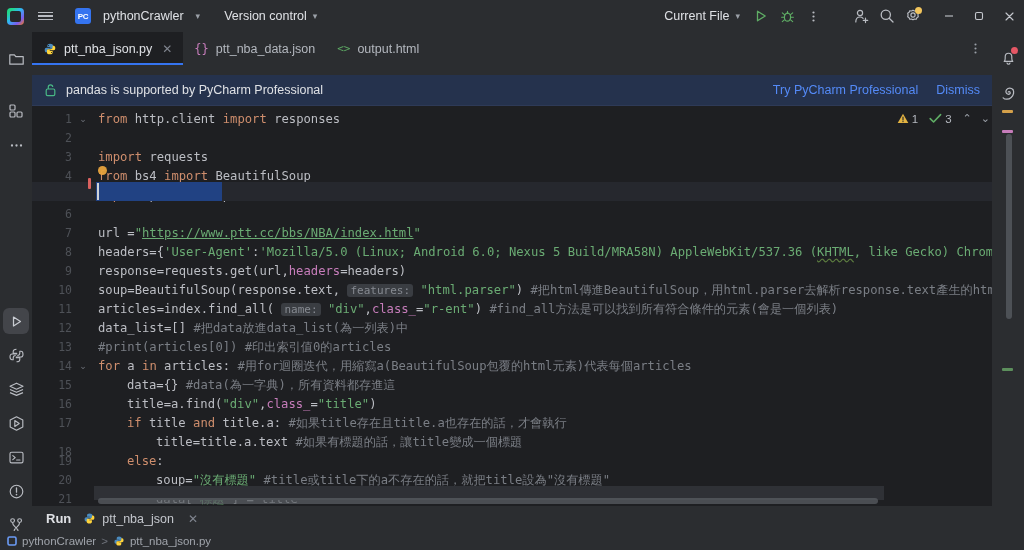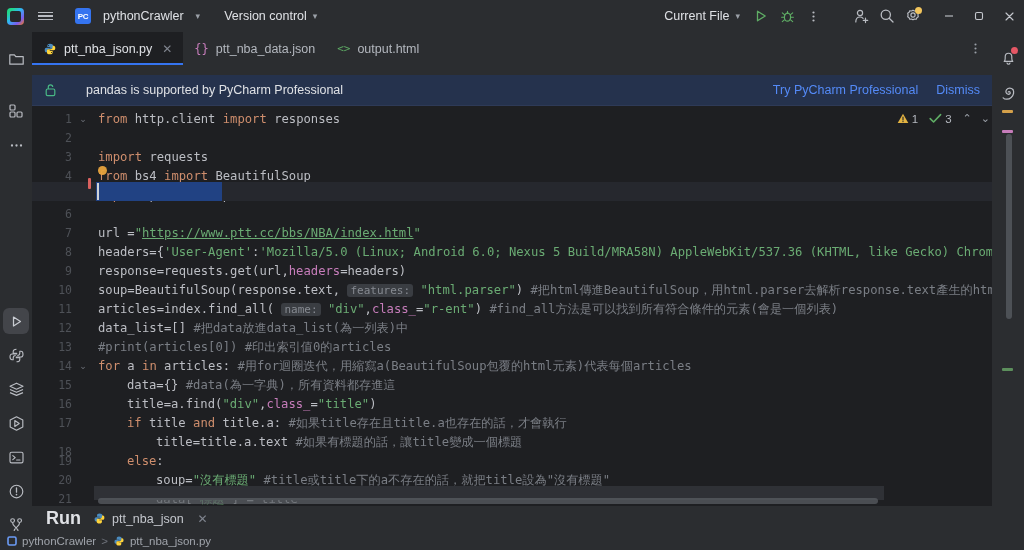--- a/index.html
+++ b/index.html
@@ -79,21 +79,20 @@
     content:""; position:absolute; left:0; right:0; bottom:0; height:2px; background:#3574f0;
   }
   .tab .x{ font-size:12px; color:#80858f; margin-left:3px; }
   .tabs-right{ margin-left:auto; display:flex; align-items:center; height:33px; padding-right:4px;}
 
   
   .banner{
     position:absolute; left:32px; top:75px; width:960px; height:31px;
     background:#25324d; display:flex; align-items:center; padding:0 12px;
     border-bottom:1px solid #2e3a57;
-    gap:20px;
   }
   .banner .txt{ font-size:12.5px; color:#dfe1e5; margin-left:9px;}
   .banner .right{ margin-left:auto; display:flex; align-items:center; gap:18px;}
   .banner a{ font-size:12.5px; color:#548af7; cursor:pointer; text-decoration:none;}
 
   
   .editor{
     position:absolute; left:32px; top:106px; width:960px; height:400px;
     background:#1e1f22; overflow:hidden;
   }
@@ -122,21 +121,21 @@
   
   .k{ color:#cf8e6d; }           
   .s{ color:#6aab73; }           
   .c{ color:#7a7e85; }           
   .n{ color:#bcbec4; }           
   .p{ color:#c77dbb; }           
   .url{ color:#6aab73; text-decoration:underline; }
   .hintbox{
     background:#3a3d42; color:#868a91; border-radius:3px; padding:0 3px; font-size:11px;
   }
-  .sq{ text-decoration-style:wavy; text-decoration-color:#5c7d3f; text-underline-offset:2px;}
+  .sq{ text-decoration:underline; text-decoration-style:wavy; text-decoration-color:#5c7d3f; text-underline-offset:2px;}
 
   
   .ann{
     position:absolute; color:#e8a33d; font-family:"DejaVu Serif", serif;
     font-size:13px; white-space:nowrap;
   }
 
   
   .inspect{
     position:absolute; right:34px; top:112px; display:flex; align-items:center; gap:5px;
@@ -154,21 +153,21 @@
   .hscroll{
     position:absolute; left:66px; bottom:2px; width:780px; height:6px;
     background:#5a5d63; border-radius:3px; opacity:.75;
   }
 
   
   .runbar{
     position:absolute; left:32px; top:506px; width:960px; height:25px;
     background:#2b2d30; display:flex; align-items:center; gap:0px;
   }
-  .runbar .lbl{ font-size:18px; color:#dfe1e5; font-weight:bold; padding:0 12px 0 14px;}
+  .runbar .lbl{ font-size:13px; color:#dfe1e5; font-weight:bold; padding:0 12px 0 14px;}
   .runbar .cfg{ display:flex;align-items:center;gap:6px;font-size:12.5px;color:#c4c7cd;cursor:pointer;}
   .runbar .x{ font-size:12px;color:#80858f;margin-left:8px;cursor:pointer;}
 
   
   .status{
     position:absolute; left:0; bottom:0; width:1024px; height:19px;
     background:#2b2d30; display:flex; align-items:center; font-size:11.5px; color:#a0a4ab;
   }
   .bc{ display:flex; align-items:center; gap:5px; padding-left:7px; }
   .bc .sep{ color:#6d7179; }

